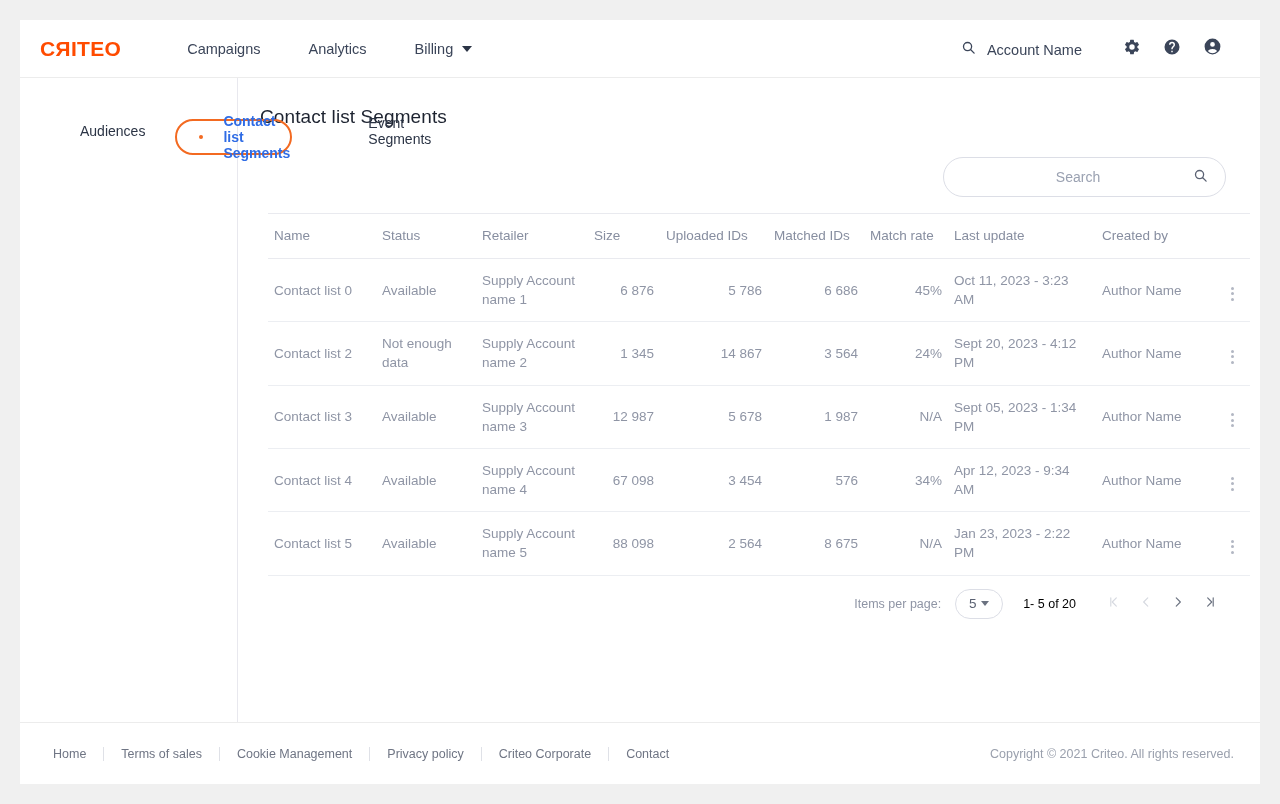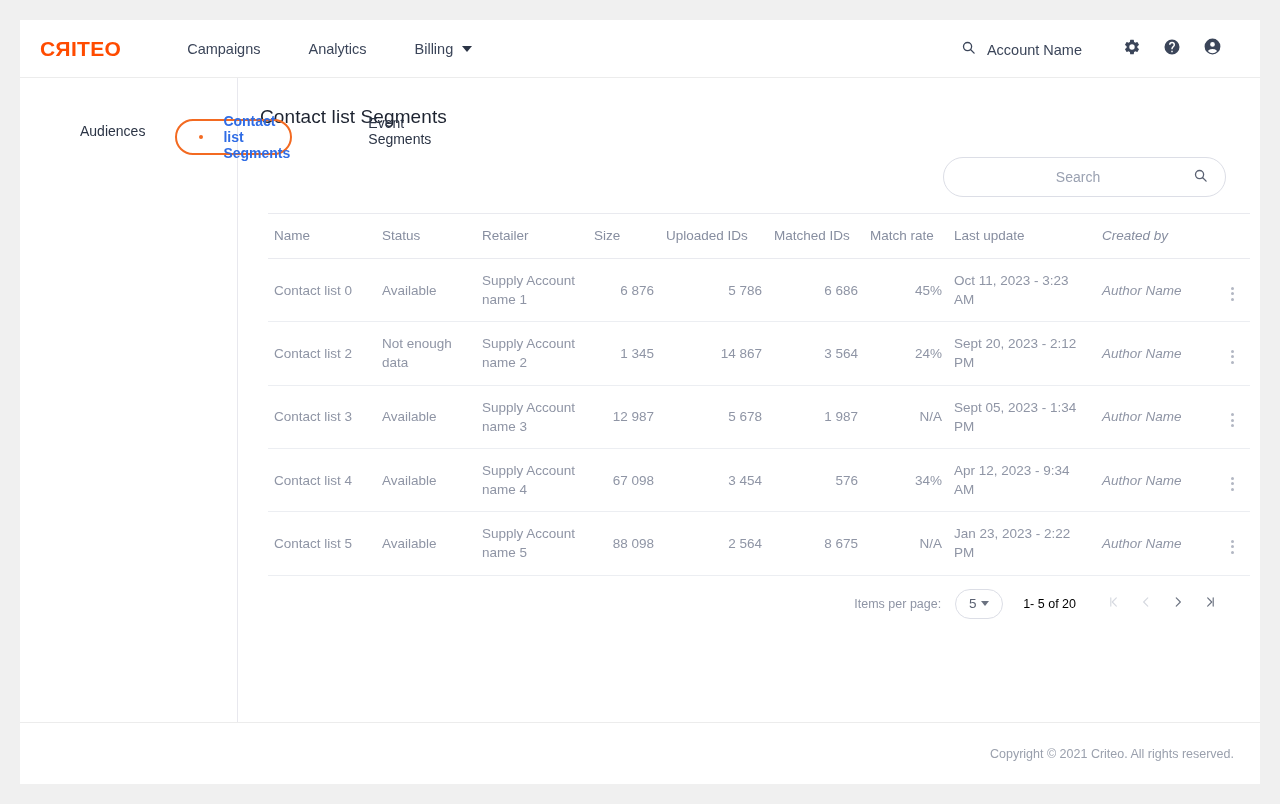--- a/index.html
+++ b/index.html
@@ -191,21 +191,21 @@
     line-height: 1.42;
   }
   .c-name   { width: 108px; }
   .c-status { width: 100px; }
   .c-ret    { width: 112px; }
   .c-size   { width: 72px;  text-align: right; }
   .c-up     { width: 108px; text-align: right; }
   .c-match  { width: 96px;  text-align: right; }
   .c-rate   { width: 84px;  text-align: right; }
   .c-last   { width: 148px; }
-  .c-by     { width: 118px; font-style: italic; }
+  .c-by     { width: 118px; }
   .c-menu   { width: 36px; text-align: center; }
   th.c-size, th.c-up, th.c-match, th.c-rate { text-align: right; }
   .kebab {
     display: inline-flex; flex-direction: column; gap: 2.5px;
     align-items: center; cursor: pointer; padding: 4px;
   }
   .kebab i { width: 3px; height: 3px; border-radius: 50%; background: #b2b7c3; display:block; }
 
   
   .paginator {
@@ -393,21 +393,21 @@
             </td>
           </tr>
           <tr>
             <td class="c-name">Contact list 2</td>
             <td class="c-status">Not enough data</td>
             <td class="c-ret">Supply Account name 2</td>
             <td class="c-size">1 345</td>
             <td class="c-up">14 867</td>
             <td class="c-match">3 564</td>
             <td class="c-rate">24%</td>
-            <td class="c-last">Sept 20, 2023 - 2:12 PM</td>
+            <td class="c-last">Sept 20, 2023 - 4:12 PM</td>
             <td class="c-by">Author Name</td>
             <td class="c-menu">
               <span class="kebab">
                   <i></i>
                   <i></i>
                   <i></i>
                 </span>
             </td>
           </tr>
           <tr>
@@ -503,16 +503,29 @@
               <polyline points="8,5 15,12 8,19"></polyline>
                 <line x1="17.5" y1="5" x2="17.5" y2="19"></line>
             </svg>
           </span>
         </div>
       </div>
     </div>
   </div>
 
   <div class="footer">
+    <div class="footer-links">
+      <a>Home</a>
+      <span class="fsep"></span>
+      <a>Terms of sales</a>
+      <span class="fsep"></span>
+      <a>Cookie Management</a>
+      <span class="fsep"></span>
+      <a>Privacy policy</a>
+      <span class="fsep"></span>
+      <a>Criteo Corporate</a>
+      <span class="fsep"></span>
+      <a>Contact</a>
+    </div>
     <div class="copyright">Copyright © 2021 Criteo. All rights reserved.</div>
   </div>
 
 </div>
 
 </body></html>

